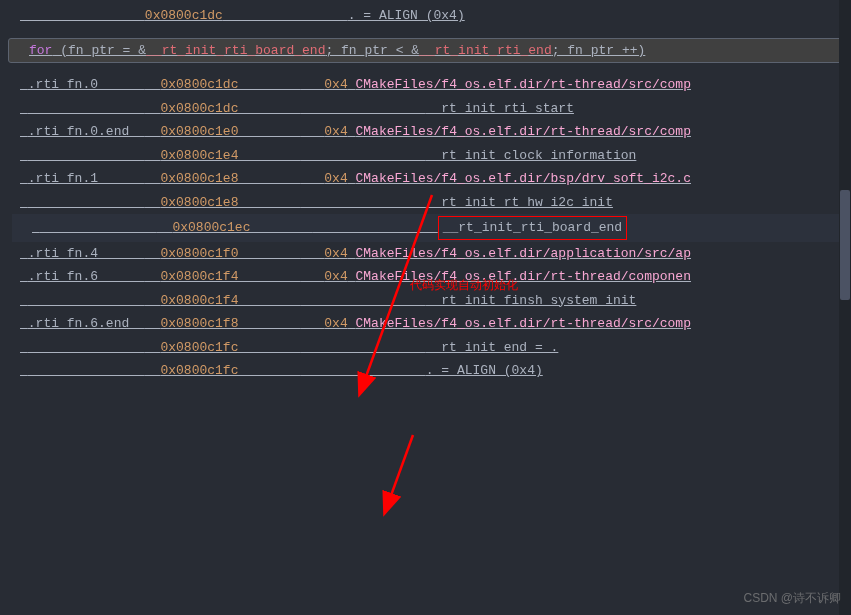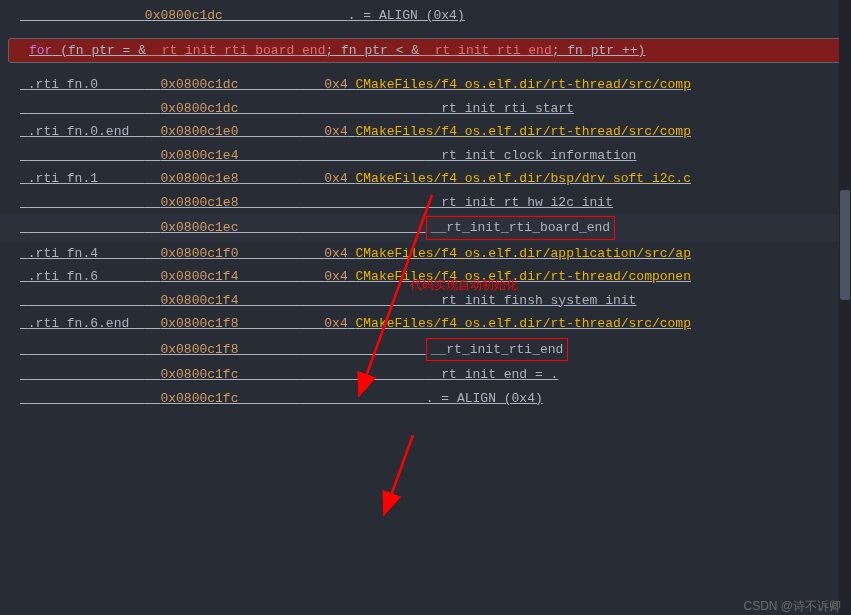--- a/index.html
+++ b/index.html
@@ -21,34 +21,35 @@
     .code-view {
       padding: 4px 0;
     }
     .line {
       padding: 2px 20px;
       white-space: pre;
       position: relative;
       text-decoration: underline;
     }
     .line.highlighted {
-      background: #7f1d1d;
+      background: #404040;
       border: 1px solid #5c6370;
       border-radius: 3px;
       margin: 4px 8px;
     }
     .line.selected {
       background: #2c313c;
+      margin-left: 12px;
     }
     .kw { color: #c678dd; }
     .var { color: #e06c75; }
     .op { color: #abb2bf; }
     .section { color: #abb2bf; }
     .addr { color: #d19a66; }
-    .path { color: #eab308; }
+    .path { color: #f9a8d4; }
     .sym { color: #abb2bf; }
     .red-box {
       border: 1.5px solid #ff0000;
       padding: 1px 4px;
       display: inline-block;
     }
     .annotation {
       position: absolute;
       color: #ff0000;
       font-size: 12px;
@@ -56,21 +57,21 @@
       z-index: 10;
       line-height: 1.3;
     }
     .arrow {
       position: absolute;
       z-index: 5;
       pointer-events: none;
     }
     .watermark {
       position: absolute;
-      bottom: 0;
+      bottom: 8px;
       right: 10px;
       color: #888;
       font-size: 12px;
       font-family: sans-serif;
       opacity: 0.7;
     }
     .scrollbar-track {
       position: absolute;
       right: 0;
       top: 0;
@@ -101,21 +102,20 @@
       <div class="line"> <span class="section">               </span>  <span class="addr">0x0800c1dc        </span>                <span class="sym">__rt_init_rti_start</span></div>
       <div class="line"> <span class="section">.rti_fn.0.end  </span>  <span class="addr">0x0800c1e0        </span>   <span class="addr">0x4</span> <span class="path">CMakeFiles/f4_os.elf.dir/rt-thread/src/comp</span></div>
       <div class="line"> <span class="section">               </span>  <span class="addr">0x0800c1e4        </span>                <span class="sym">__rt_init_clock_information</span></div>
       <div class="line"> <span class="section">.rti_fn.1      </span>  <span class="addr">0x0800c1e8        </span>   <span class="addr">0x4</span> <span class="path">CMakeFiles/f4_os.elf.dir/bsp/drv_soft_i2c.c</span></div>
       <div class="line"> <span class="section">               </span>  <span class="addr">0x0800c1e8        </span>                <span class="sym">__rt_init_rt_hw_i2c_init</span></div>
       <div class="line selected"> <span class="section">               </span>  <span class="addr">0x0800c1ec        </span>                <span class="red-box sym">__rt_init_rti_board_end</span></div>
       <div class="line"> <span class="section">.rti_fn.4      </span>  <span class="addr">0x0800c1f0        </span>   <span class="addr">0x4</span> <span class="path">CMakeFiles/f4_os.elf.dir/application/src/ap</span></div>
       <div class="line"> <span class="section">.rti_fn.6      </span>  <span class="addr">0x0800c1f4        </span>   <span class="addr">0x4</span> <span class="path">CMakeFiles/f4_os.elf.dir/rt-thread/componen</span></div>
       <div class="line"> <span class="section">               </span>  <span class="addr">0x0800c1f4        </span>                <span class="sym">__rt_init_finsh_system_init</span></div>
       <div class="line"> <span class="section">.rti_fn.6.end  </span>  <span class="addr">0x0800c1f8        </span>   <span class="addr">0x4</span> <span class="path">CMakeFiles/f4_os.elf.dir/rt-thread/src/comp</span></div>
-      <div class="line"> <span class="section">               </span>  <span class="addr">0x0800c1f8        </span>                <span class="red-box sym">__rt_init_rti_end</span></div>
       <div class="line"> <span class="section">               </span>  <span class="addr">0x0800c1fc        </span>                <span class="sym">__rt_init_end = .</span></div>
       <div class="line"> <span class="section">               </span>  <span class="addr">0x0800c1fc        </span>                <span class="sym">. = ALIGN (0x4)</span></div>
     </div>
 </div>
 
 <div class="annotation" style="left:410px; top:278px;">
   <div>代码实现自动初始化</div>
 </div>
 
 <svg class="arrow" style="left:0; top:0; width:851px; height:615px;">

